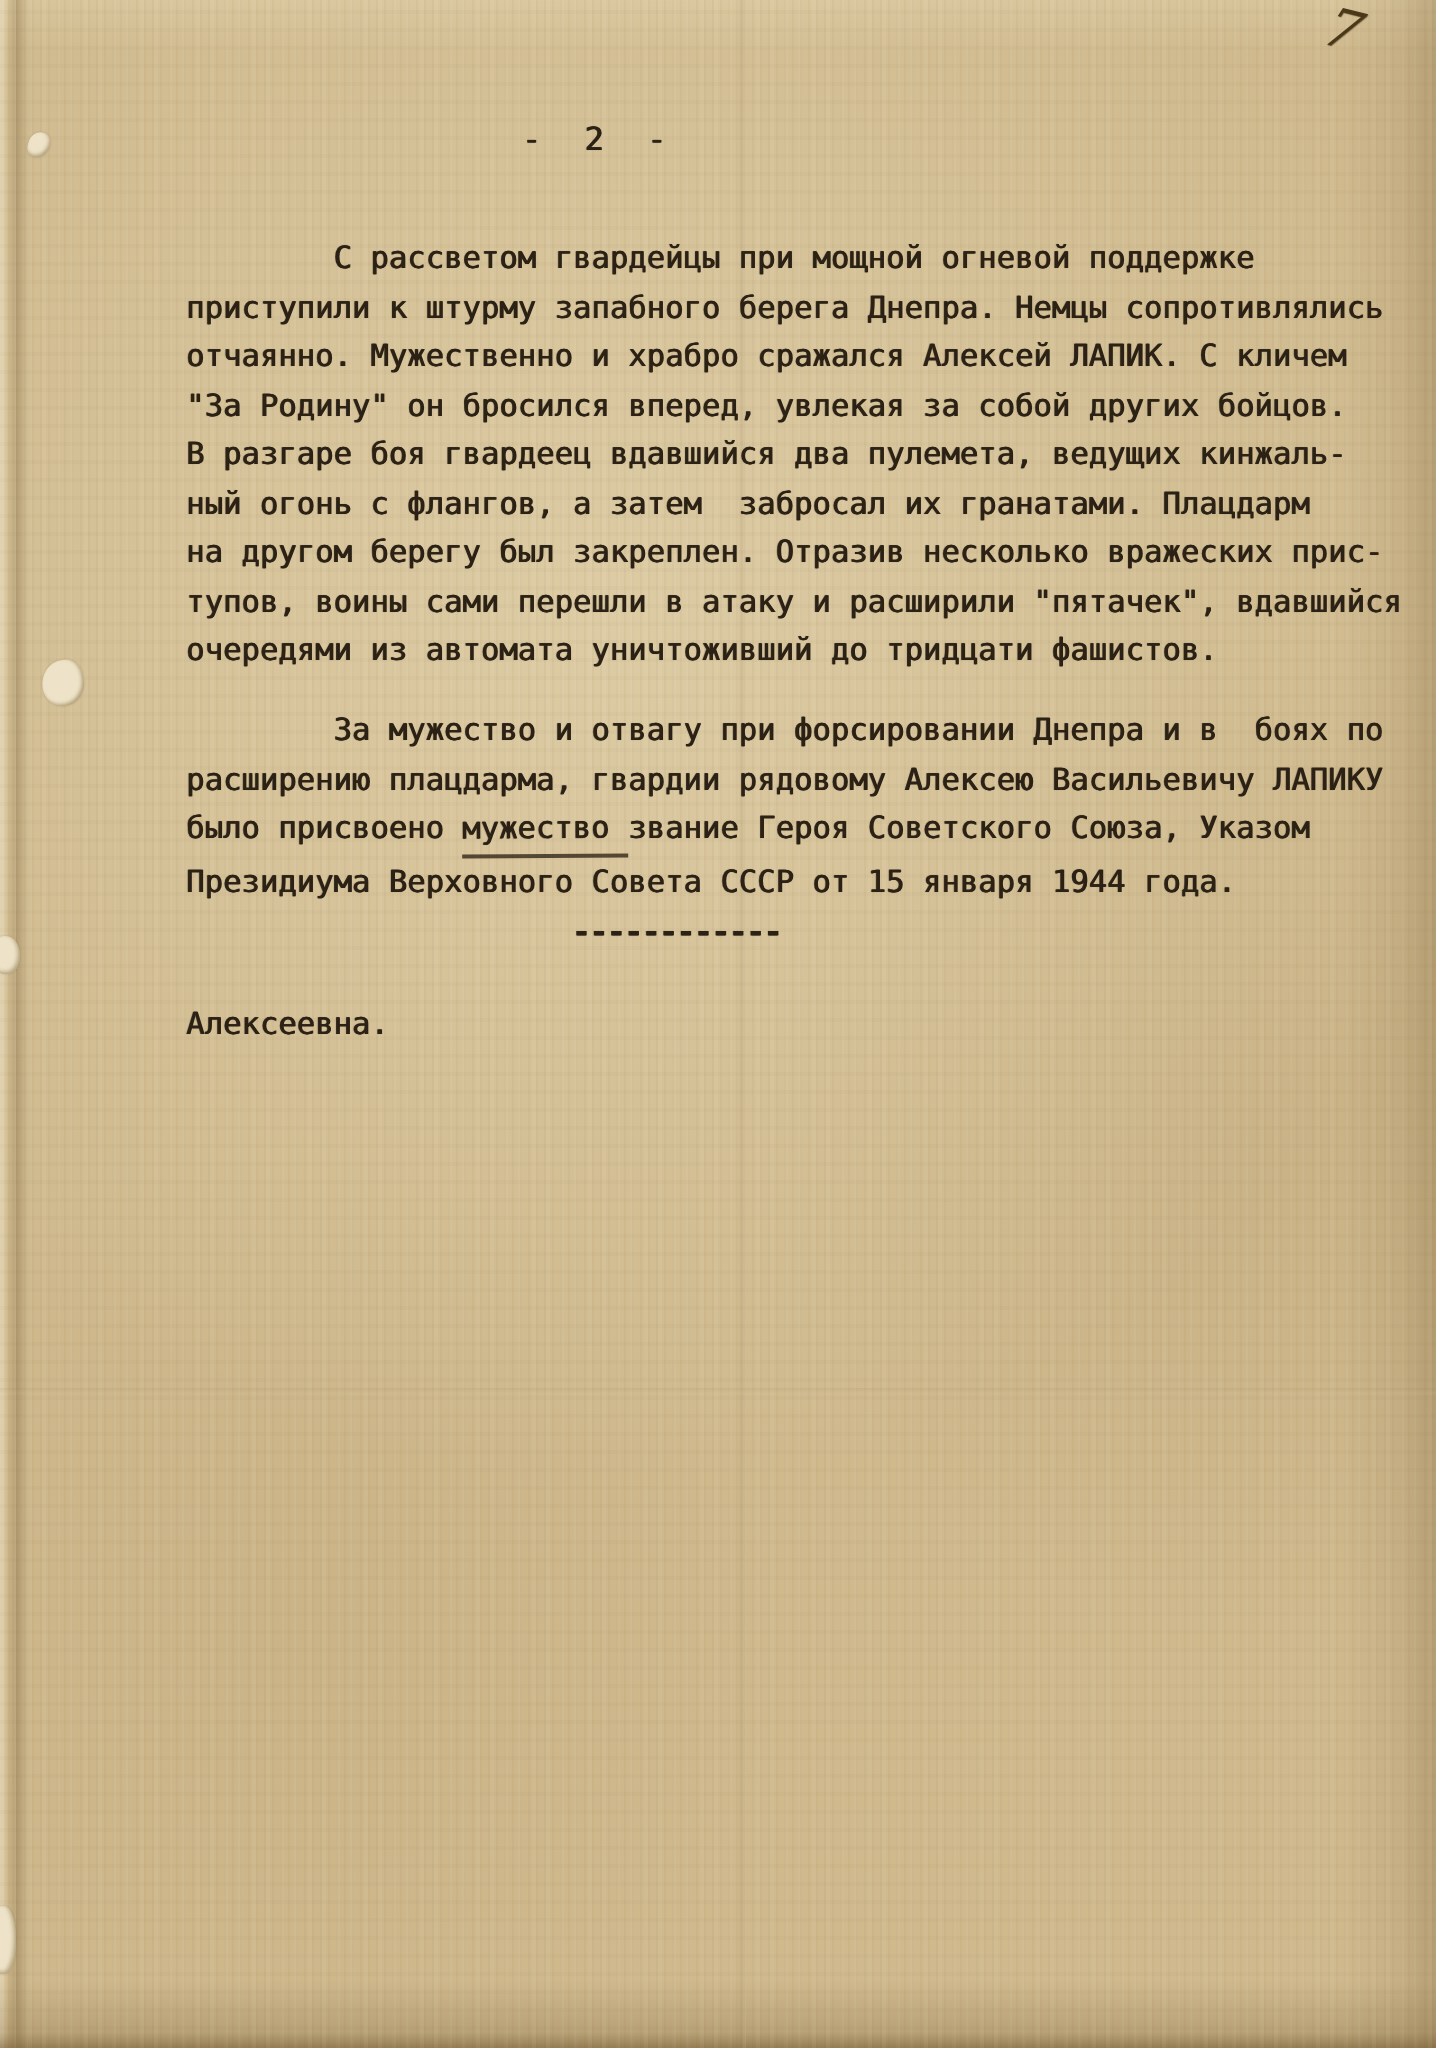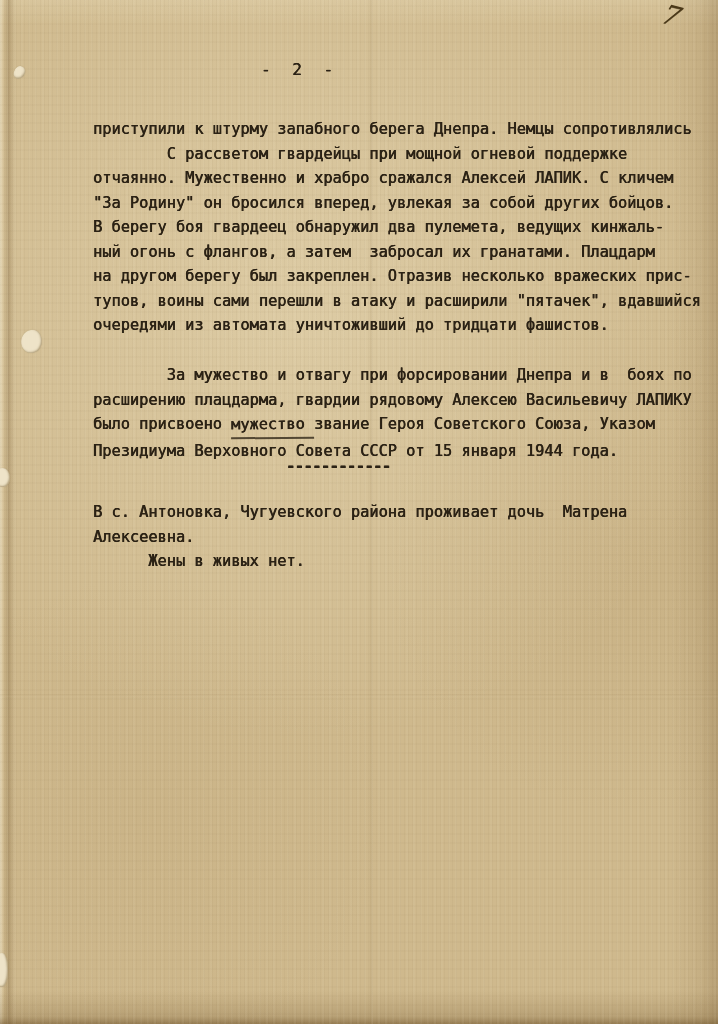--- a/index.html
+++ b/index.html
@@ -92,40 +92,38 @@
     <div class="chip c1"></div>
     <div class="chip c2"></div>
     <div class="chip c3"></div>
     <div class="chip c4"></div>
 
     <div class="folio">7</div>
 
     <div class="pagenum ink">- 2 -</div>
 
     <div class="para ink" style="top:117px">
+      <div class="tline">        С рассветом гвардейцы при мощной огневой поддержке</div>
       <div class="tline">приступили к штурму запабного берега Днепра. Немцы сопротивлялись</div>
-      <div class="tline">        С рассветом гвардейцы при мощной огневой поддержке</div>
       <div class="tline">отчаянно. Мужественно и храбро сражался Алексей ЛАПИК. С кличем</div>
       <div class="tline">"За Родину" он бросился вперед, увлекая за собой других бойцов.</div>
-      <div class="tline">В берегу боя гвардеец обнаружил два пулемета, ведущих кинжаль-</div>
+      <div class="tline">В разгаре боя гвардеец вдавшийся два пулемета, ведущих кинжаль-</div>
       <div class="tline">ный огонь с флангов, а затем  забросал их гранатами. Плацдарм</div>
       <div class="tline">на другом берегу был закреплен. Отразив несколько вражеских прис-</div>
       <div class="tline">тупов, воины сами перешли в атаку и расширили "пятачек", вдавшийся</div>
       <div class="tline">очередями из автомата уничтоживший до тридцати фашистов.</div>
     </div>
 
-    <div class="para ink" style="top:363px">
+    <div class="para ink" style="top:353px">
       <div class="tline">        За мужество и отвагу при форсировании Днепра и в  боях по</div>
       <div class="tline">расширению плацдарма, гвардии рядовому Алексею Васильевичу ЛАПИКУ</div>
       <div class="tline"><span>было присвоено </span><span class="underlined">мужество </span><span>звание Героя Советского Союза, Указом</span></div>
       <div class="tline">Президиума Верховного Совета СССР от 15 января 1944 года.</div>
     </div>
 
     <div class="separator ink">------------</div>
 
     <div class="para ink" style="top:500px">
-      <div class="tline">В с. Антоновка, Чугуевского района проживает дочь  Матрена</div>
       <div class="tline">Алексеевна.</div>
-      <div class="tline">      Жены в живых нет.</div>
     </div>
 
   </div>
 </div>
 
 </body></html>

